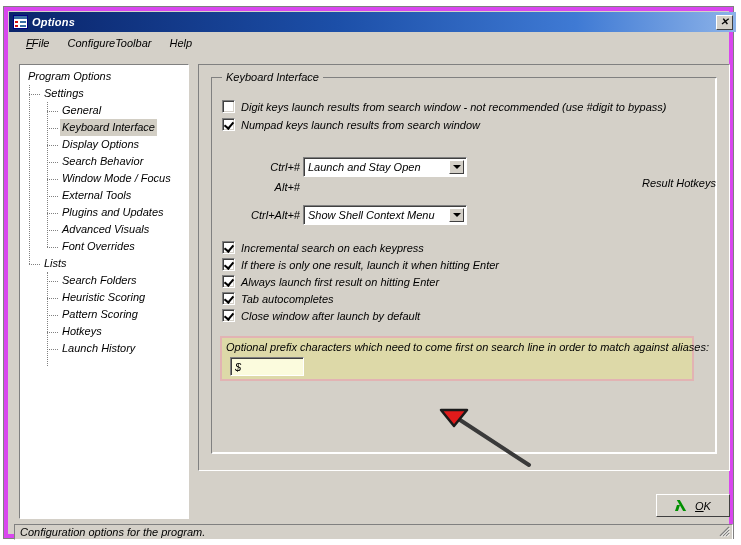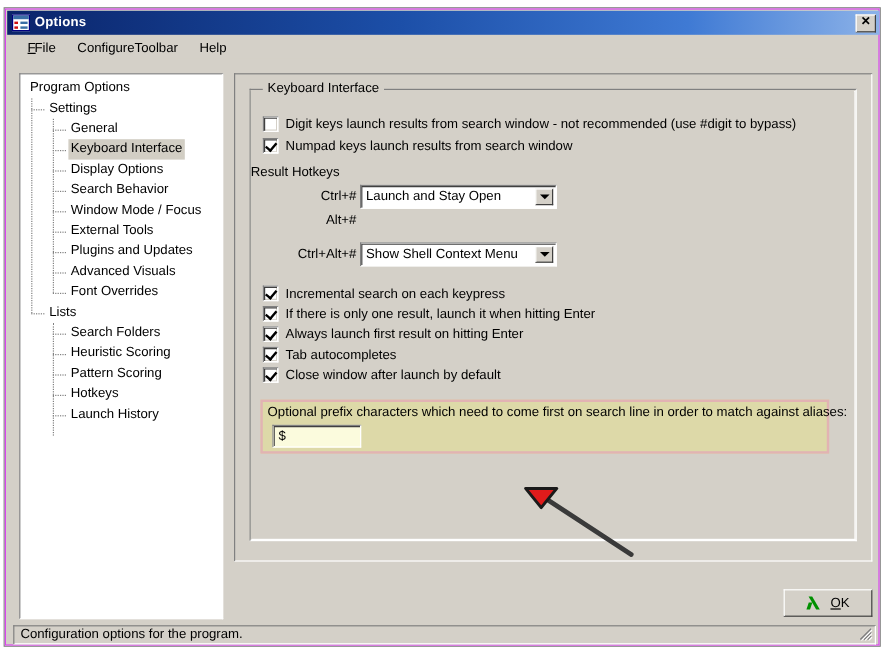--- a/index.html
+++ b/index.html
@@ -8,22 +8,23 @@
     width:741px;height:545px;overflow:hidden;
     font-family:"Liberation Sans","DejaVu Sans",sans-serif;
     font-size:11px;color:#000;
     -webkit-font-smoothing:none;
   }
 
   
   #window{
     position:absolute;left:4px;top:7px;width:729px;height:531px;
     background:#d4d0c8;
-    border:1px solid #d946ef;
+    border:4px solid #d946ef;
     box-sizing:border-box;
+    font-style:italic;
   }
   #window-outline{
     position:absolute;left:3px;top:6px;width:731px;height:533px;
     border:1px solid #7f7f7f;box-sizing:border-box;pointer-events:none;
   }
 
   
   #titlebar{
     position:absolute;left:1px;top:1px;width:727px;height:20px;
     background:linear-gradient(to right,#0a246a 0%,#1c4fa8 45%,#3f7ad4 78%,#8cb2e8 100%);
@@ -107,21 +108,21 @@
     border-right:1px solid #ffffff;border-bottom:1px solid #ffffff;
     position:relative;margin-right:6px;flex:none;
     box-shadow:inset 1px 1px 0 #404040, inset -1px -1px 0 #d4d0c8;
   }
   .cbox.on::after{
     content:"";position:absolute;left:3px;top:1px;width:4px;height:7px;
     border:solid #000;border-width:0 2px 2px 0;transform:rotate(40deg);
   }
 
   
-  #hotkeys-title{position:absolute;left:0;width:100%;text-align:left;font-size:11px;}
+  #hotkeys-title{position:absolute;left:0;width:100%;text-align:right;font-size:11px;margin-top:36px;}
   .hkrow{position:absolute;display:flex;align-items:center;}
   .hklabel{width:88px;text-align:right;padding-right:3px;font-size:11px;white-space:nowrap;}
   .combo{
     width:164px;height:20px;background:#ffffff;box-sizing:border-box;
     border:1px solid #808080;border-right-color:#fff;border-bottom-color:#fff;
     display:flex;align-items:center;position:relative;
     box-shadow:inset 1px 1px 0 #404040;
   }
   .combo .ctext{padding-left:4px;font-size:11px;white-space:nowrap;overflow:hidden;}
   .combo .cbtn{

